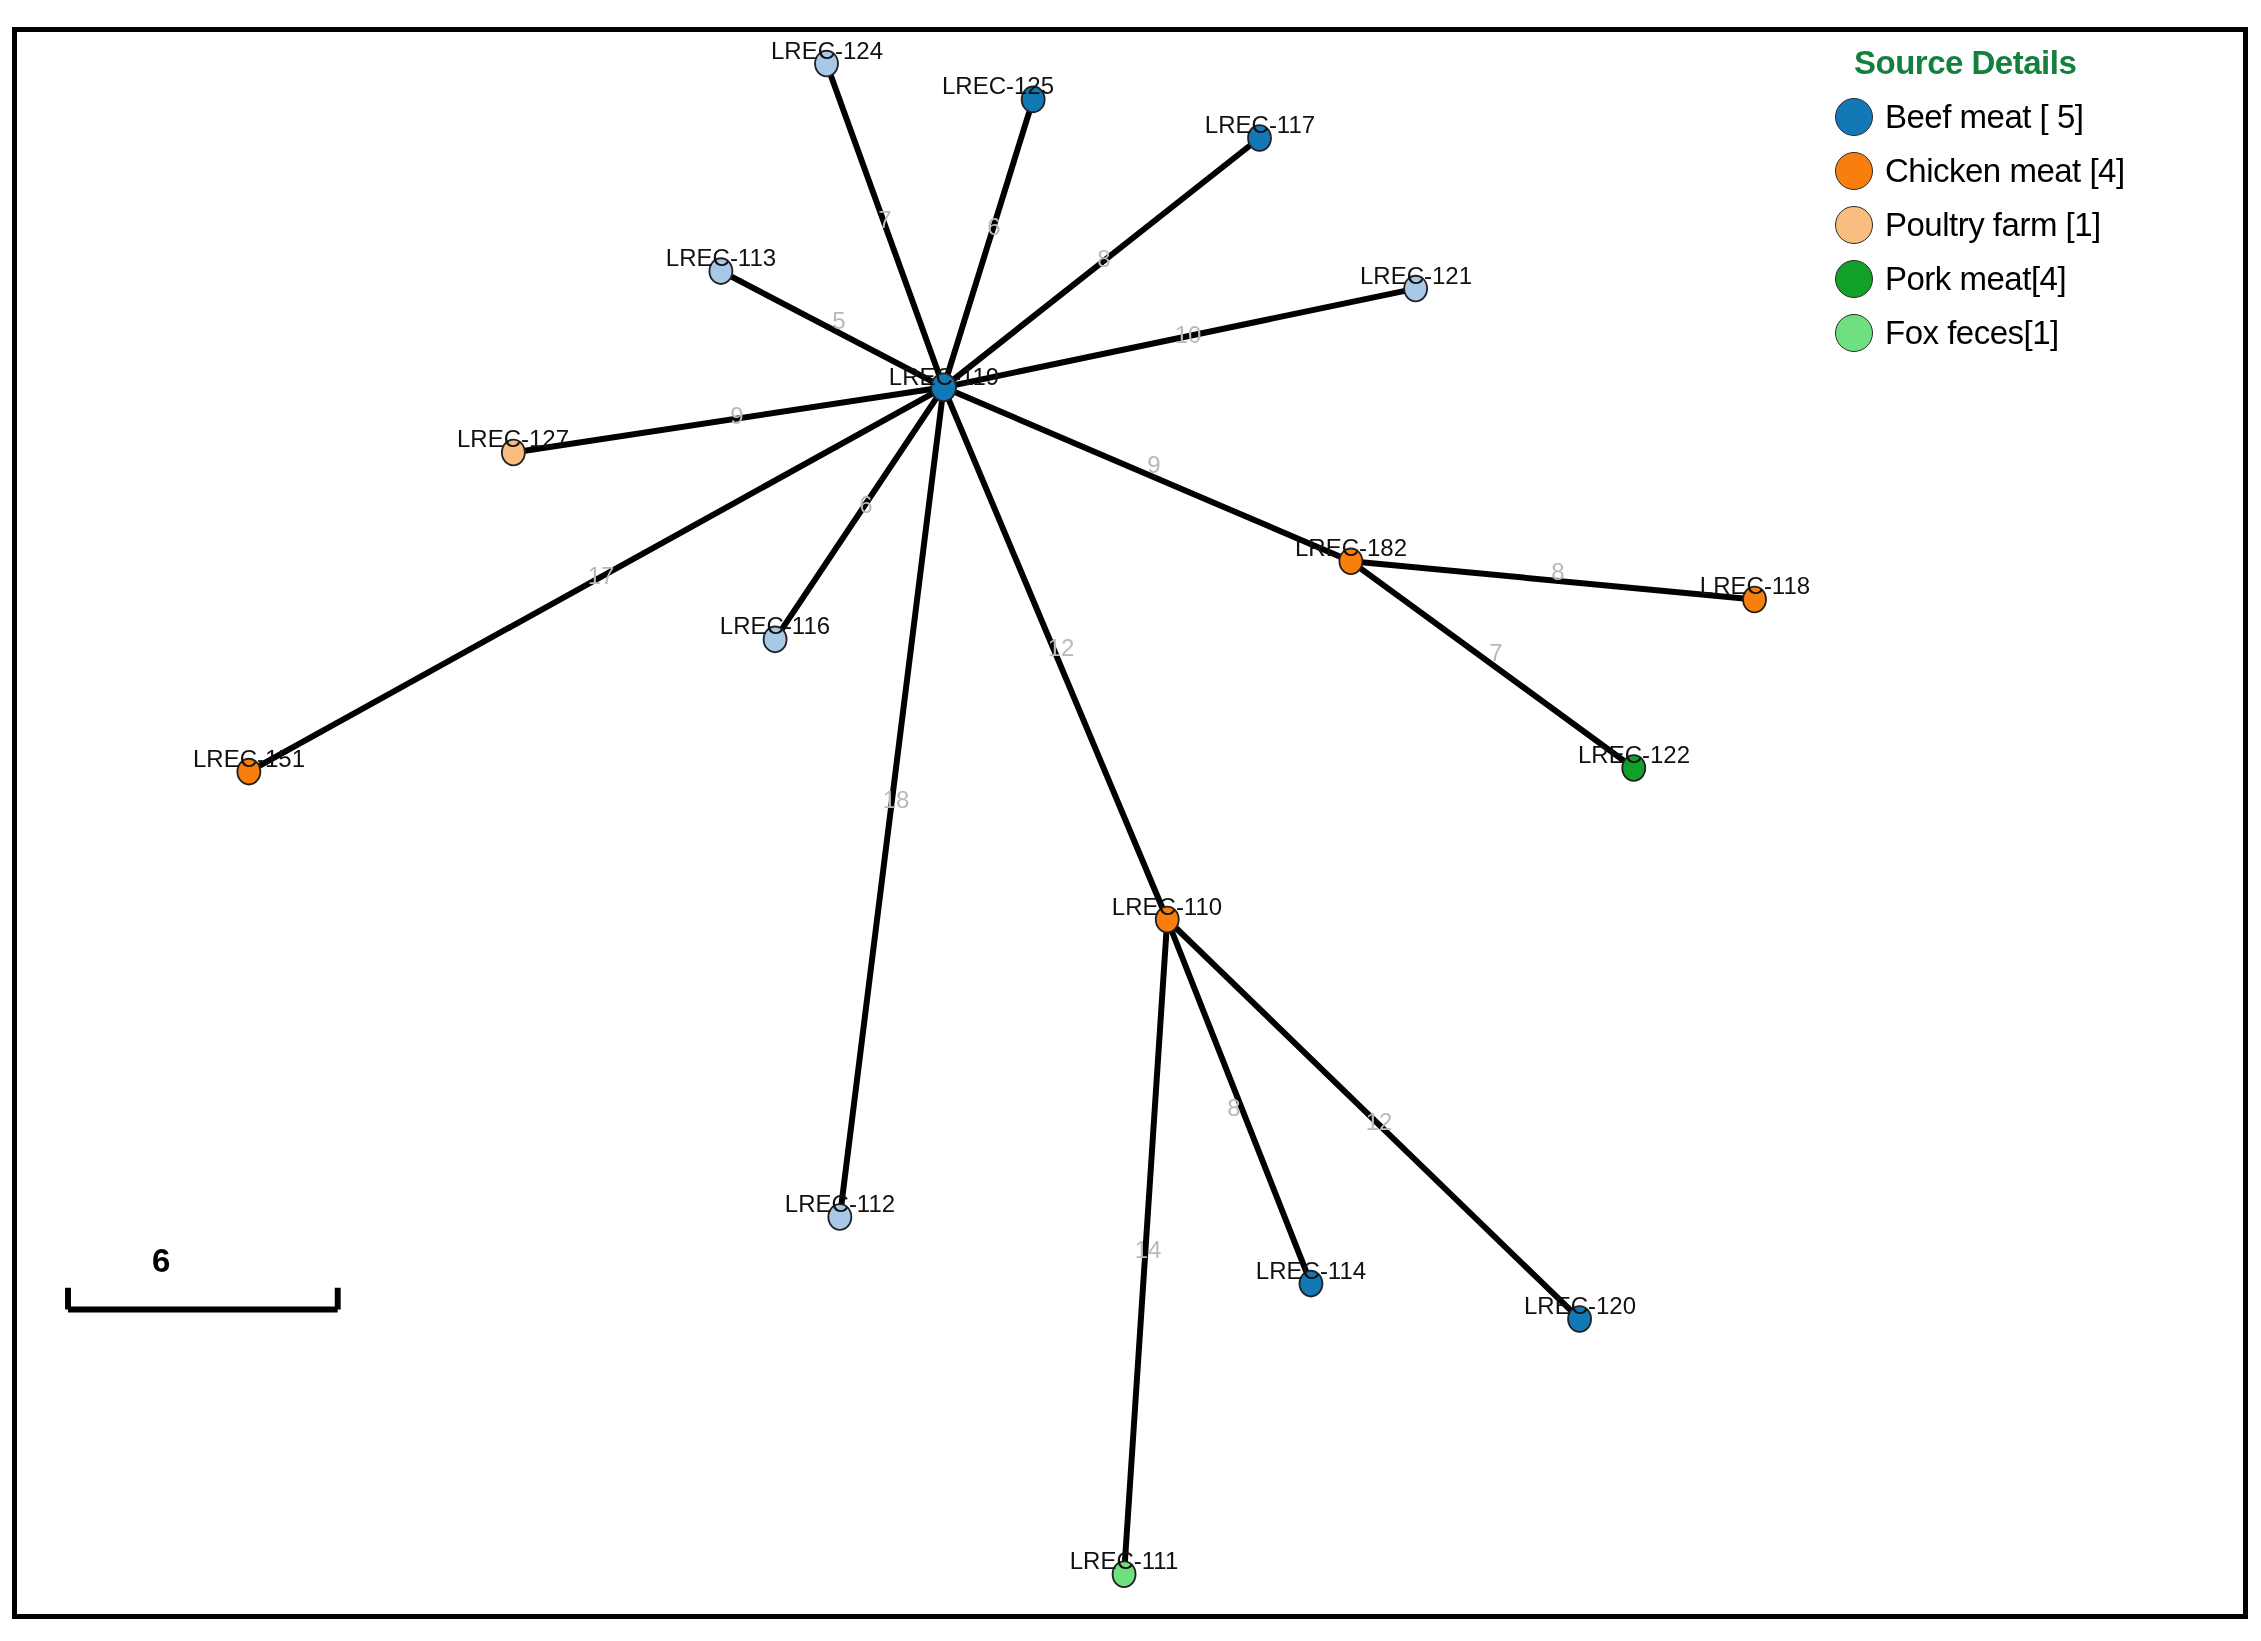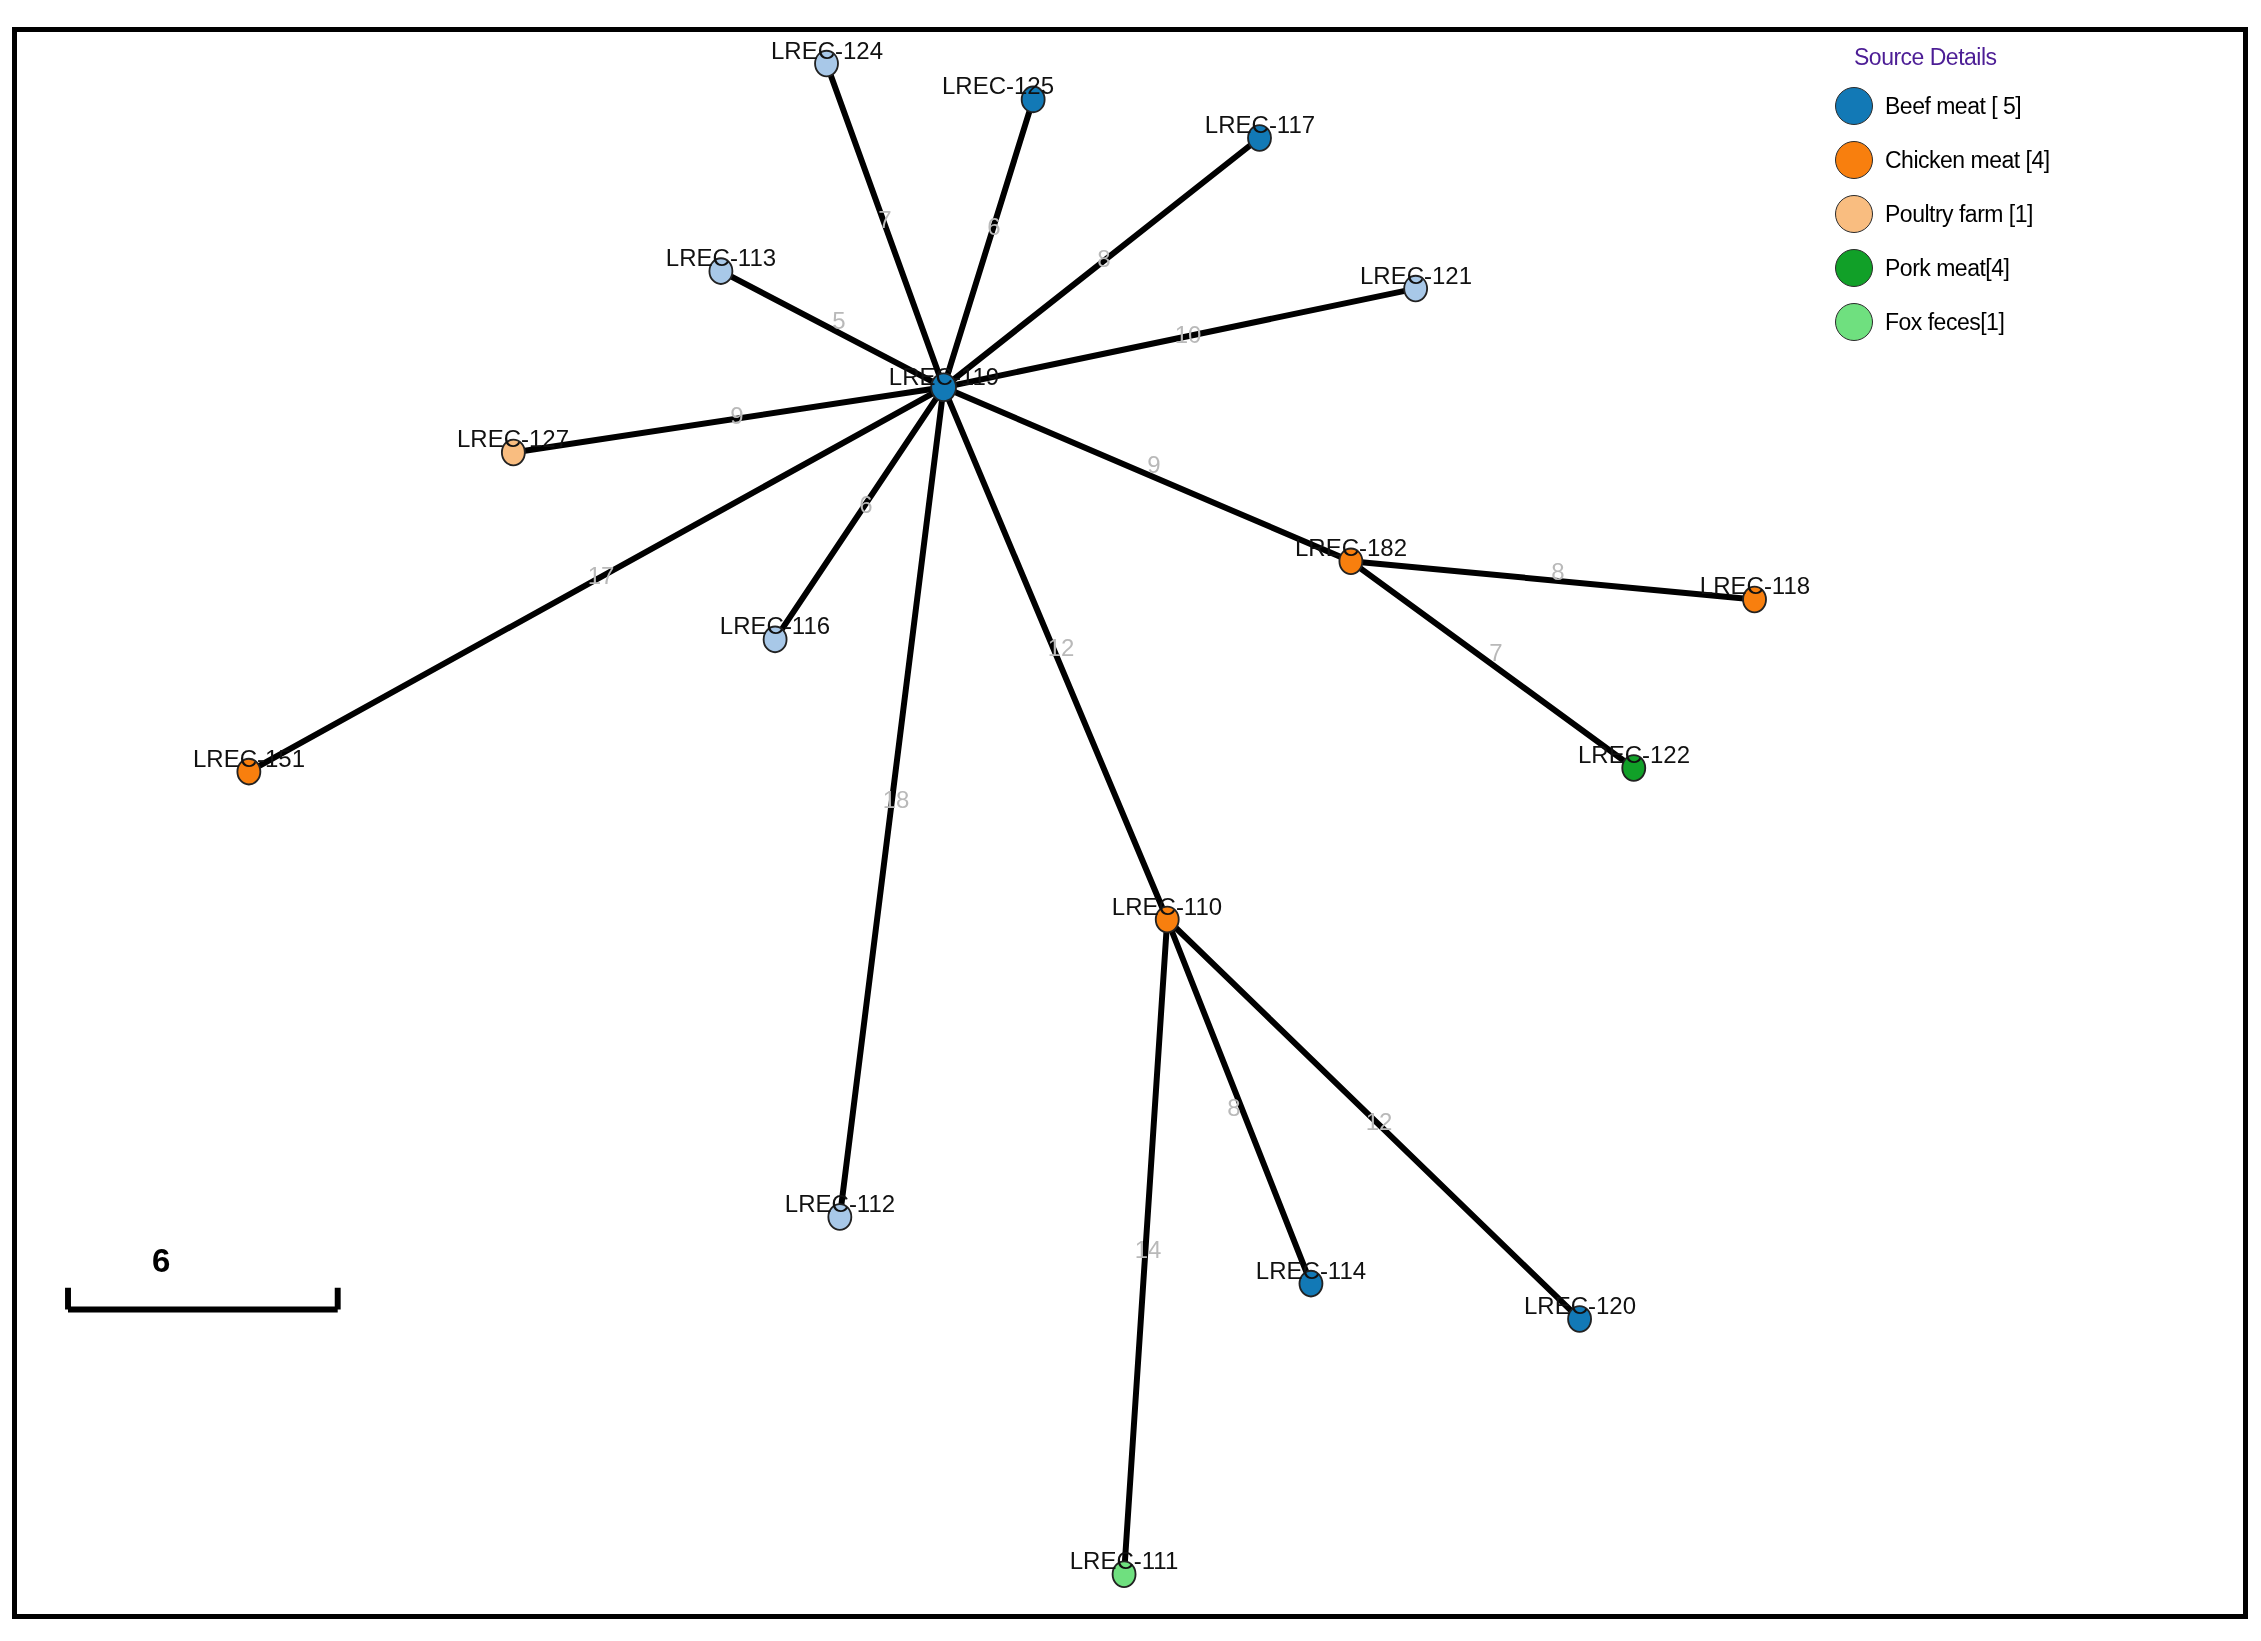--- a/index.html
+++ b/index.html
@@ -9,26 +9,26 @@
          border:5px solid #000;box-sizing:border-box;background:#fff;}
   #net{position:absolute;left:0;top:0;width:2261px;height:1642px;}
   .node-label{position:absolute;transform:translate(-50%,-50%);
               font-family:"Liberation Sans",sans-serif;font-size:24px;color:#111;
               white-space:nowrap;letter-spacing:0px;}
   .edge-label{position:absolute;transform:translate(-50%,-50%);
               font-family:"Liberation Sans",sans-serif;font-size:24px;color:#b9b9b9;
               white-space:nowrap;}
   
   #legend{position:absolute;left:1835px;top:44px;width:386px;}
-  #legend-title{font-family:"Liberation Sans",sans-serif;font-weight:normal;
-                font-size:23px;color:#4c1d95;margin:0 0 8.3px 19px;letter-spacing:-0.5px;}
+  #legend-title{font-family:"Liberation Sans",sans-serif;font-weight:bold;
+                font-size:33px;color:#15803d;margin:0 0 8.3px 19px;letter-spacing:-0.5px;}
   .legend-row{display:flex;align-items:center;height:54px;}
   .legend-swatch{width:38px;height:38px;border-radius:50%;border:1.8px solid #2b2b2b;
                  box-sizing:border-box;flex:0 0 auto;margin-right:12px;}
-  .legend-text{font-family:"Liberation Sans",sans-serif;font-size:23px;color:#000;
+  .legend-text{font-family:"Liberation Sans",sans-serif;font-size:33px;color:#000;
                white-space:nowrap;letter-spacing:-0.5px;}
   
   #scalebar{position:absolute;left:64px;top:1284px;}
   #scalebar-label{position:absolute;left:88px;top:-42px;font-weight:bold;
                   font-size:33px;font-family:"Liberation Sans",sans-serif;color:#000;}
 </style>
 </head>
 <body>
 
 <div id="stage">

